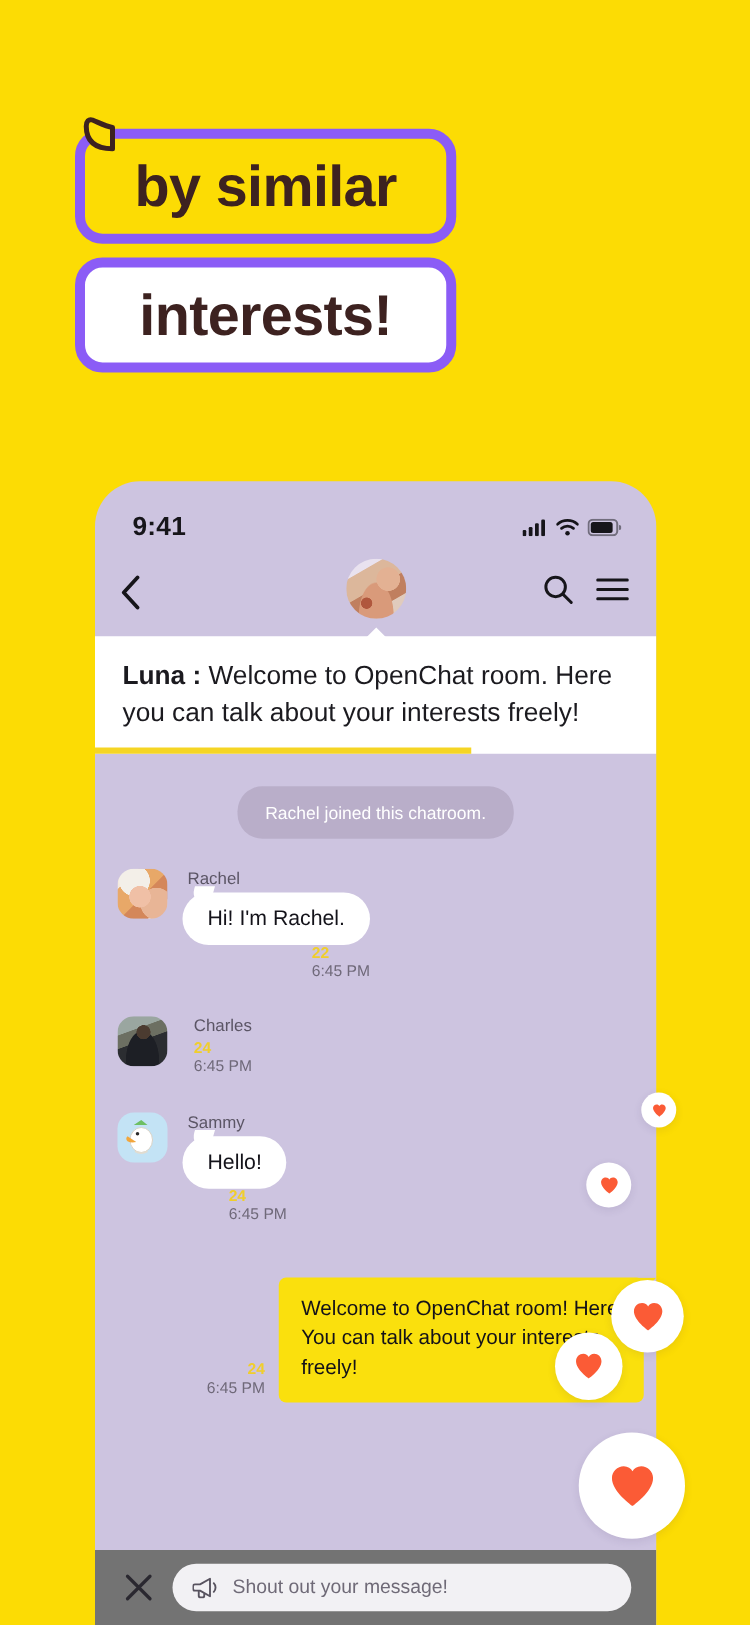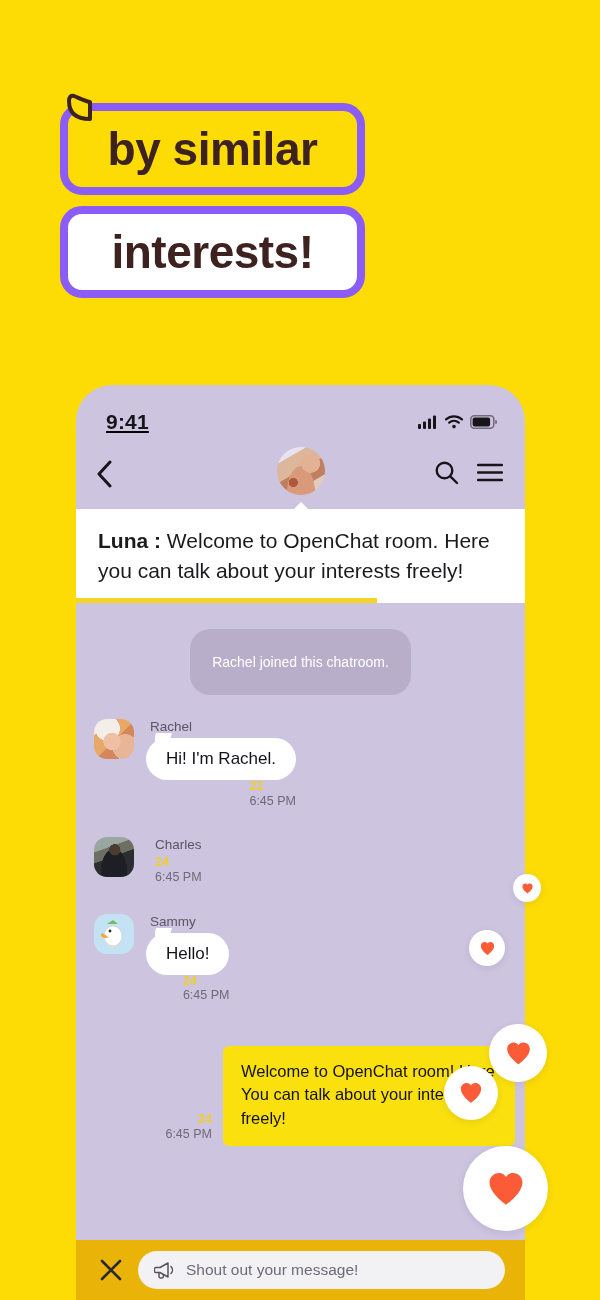--- a/index.html
+++ b/index.html
@@ -47,21 +47,20 @@
     background:#cdc4e0;
     border-radius:36px 36px 0 0;
     overflow:hidden;
   }
 
   
   #statusbar {
     position:relative; height:60px;
     display:flex; align-items:center; justify-content:space-between;
     padding:14px 28px 0 30px;
-    text-decoration:underline;
   }
   #clock { font-size:21px; font-weight:bold; color:#16151a; letter-spacing:0.2px; }
   #status-icons { display:flex; align-items:center; gap:7px; }
 
   
   #chatheader {
     position:relative; height:58px;
     display:flex; align-items:center; justify-content:space-between;
     padding:0 22px 0 20px;
   }
@@ -100,21 +99,21 @@
     position:absolute; left:0; bottom:0; height:5px;
     background:#F5D524;
   }
 
   
   #syschip-row {
     display:flex; justify-content:center; margin-top:26px;
   }
   #syschip {
     background:#b9aec9; color:#ffffff;
-    font-size:14px; padding:25px 22px; border-radius:20px;
+    font-size:14px; padding:13px 22px; border-radius:20px;
   }
 
   
   .msgrow { display:flex; align-items:flex-start; padding-left:18px; margin-top:24px; }
   .avatar { width:40px; height:40px; border-radius:13px; flex:0 0 40px; overflow:hidden; }
   .av-rachel {
     background:
       radial-gradient(circle at 45% 56%, #f0c0a6 0 27%, transparent 28%),
       radial-gradient(circle at 34% 24%, #f3efe8 0 30%, transparent 31%),
       radial-gradient(circle at 78% 70%, #e8b596 0 30%, transparent 31%),
@@ -176,21 +175,21 @@
     position:absolute; border-radius:50%;
     background:#ffffff;
     display:flex; align-items:center; justify-content:center;
     box-shadow:0 2px 7px rgba(60,40,90,0.10);
   }
   .heart-bubble svg { display:block; }
 
   
   #composer {
     position:absolute; left:0; bottom:0; width:100%;
-    height:60px; background:#eab308;
+    height:60px; background:#737373;
     display:flex; align-items:center; padding:0 20px 0 22px; gap:14px;
   }
   #closebtn { width:26px; height:26px; flex:0 0 26px; }
   #inputwrap {
     flex:1; height:38px; background:#f2f1f4; border-radius:19px;
     display:flex; align-items:center; gap:10px; padding:0 16px;
   }
   #inputwrap .ph { font-size:15.5px; color:#6f6a77; }
 </style>
 </head>

